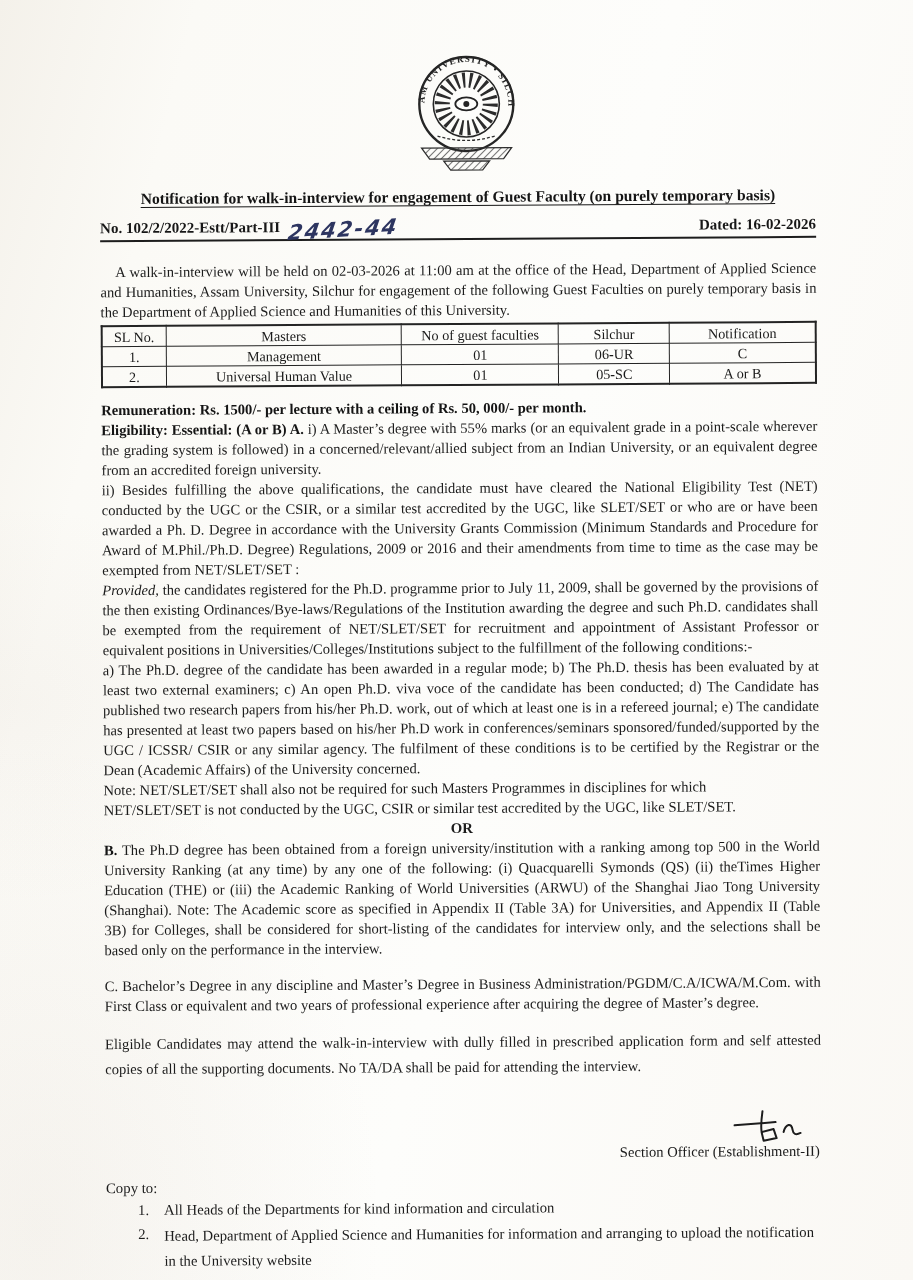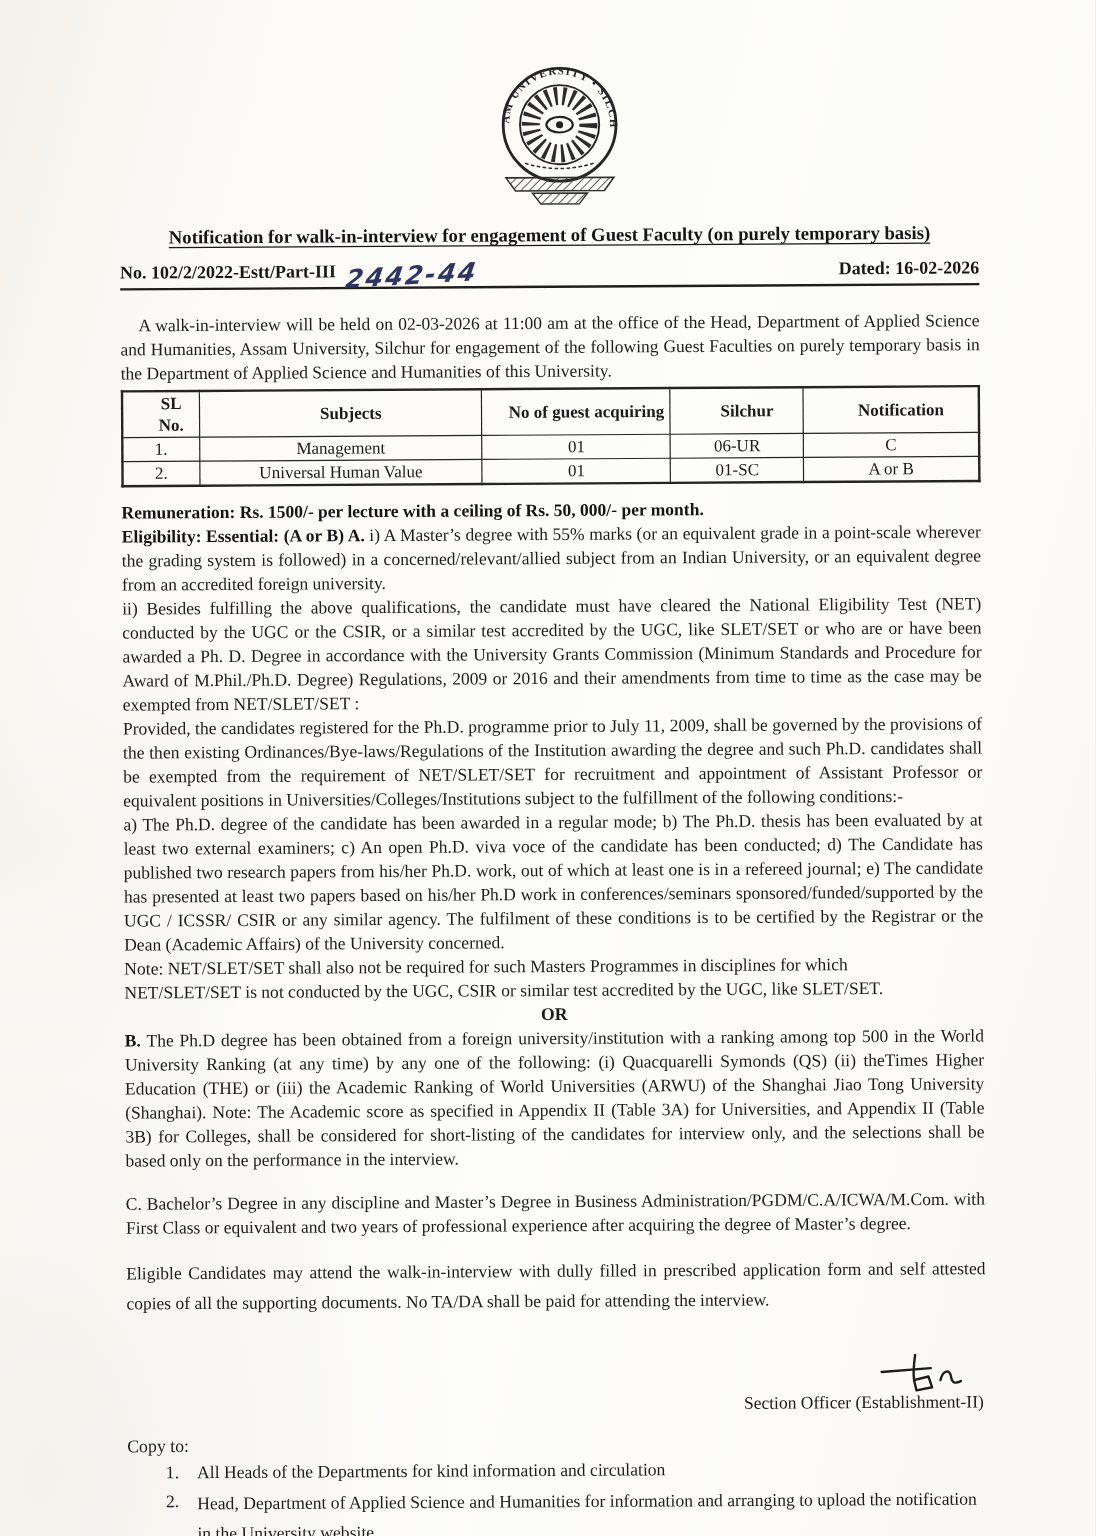--- a/index.html
+++ b/index.html
@@ -38,25 +38,25 @@
   }
   .para{ text-align:justify;font-size:14.6px;line-height:20px; }
   .intro{ margin-top:20px;text-indent:15px; }
   table.notice{
     width:100%;border-collapse:collapse;margin-top:3px;
     border:2px solid #242424;font-size:14.2px;color:#1a1a1a;
   }
   table.notice th, table.notice td{
     border:1.6px solid #242424;text-align:center;padding:0.5px 3px;line-height:18px;
   }
-  table.notice th{font-weight:bold;padding-left:20px;}
+  table.notice th{font-weight:normal;}
   .col-sl{width:9%;} .col-sub{width:33%;} .col-no{width:22%;} .col-cat{width:15.5%;} .col-q{width:20.5%;}
   .block{margin-top:12px;}
   .lead-bold{font-weight:bold;color:#141414;}
-  .lead-italic{}
+  .lead-italic{font-style:italic;}
   .note-line{font-size:14.6px;line-height:20px;text-align:left;}
   .or-line{text-align:center;font-weight:bold;font-size:14.8px;line-height:20px;} .gap-md{margin-top:16px;}
   .closing{line-height:25px;}
   .sig-block{display:flex;flex-direction:column;align-items:flex-end;margin-top:30px;padding-right:2px;}
   .sig-title{font-size:14.6px;color:#1b1b1b;margin-top:1px;}
   .copy-label{font-size:14.8px;margin-top:16px;}
   .copy-list{margin-top:2px;}
   .copy-item{display:flex;font-size:14.7px;line-height:21px;margin-top:3px;}
   .copy-num{width:26px;margin-left:32px;flex:none;}
   .copy-text{flex:1;padding-right:0px;}
@@ -111,39 +111,39 @@
       <colgroup>
         <col class="col-sl">
           <col class="col-sub">
           <col class="col-no">
           <col class="col-cat">
           <col class="col-q">
       </colgroup>
       <thead>
         <tr>
           <th>SL No.</th>
-          <th>Subjects</th>
-          <th>No of guest acquiring</th>
+          <th>Masters</th>
+          <th>No of guest faculties</th>
           <th>Silchur</th>
           <th>Notification</th>
         </tr>
       </thead>
       <tbody>
         <tr>
           <td>1.</td>
           <td>Management</td>
           <td>01</td>
           <td>06-UR</td>
           <td>C</td>
         </tr>
         <tr>
           <td>2.</td>
           <td>Universal Human Value</td>
           <td>01</td>
-          <td>01-SC</td>
+          <td>05-SC</td>
           <td>A or B</td>
         </tr>
       </tbody>
     </table>
 
     <div class="block">
       <div class="para lead-bold">Remuneration: Rs. 1500/- per lecture with a ceiling of Rs. 50, 000/- per month.</div>
       <div class="para">
         <span class="lead-bold">Eligibility: Essential: (A or B) A.</span><span> i) A Master’s degree with 55% marks (or an equivalent grade in a point-scale wherever the grading system is followed) in a concerned/relevant/allied subject from an Indian University, or an equivalent degree from an accredited foreign university.</span>
       </div>

